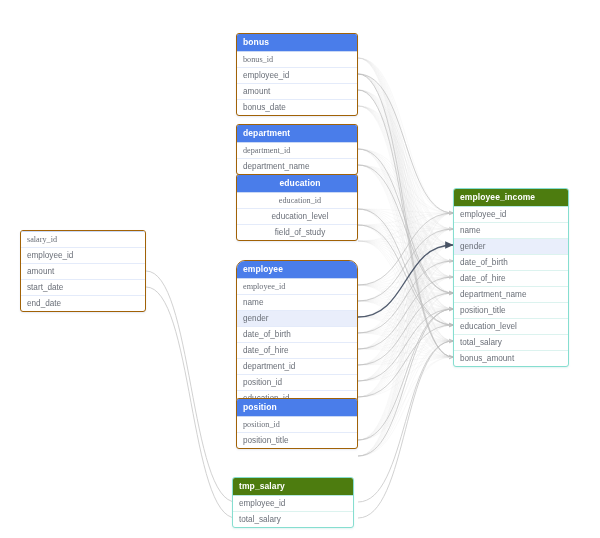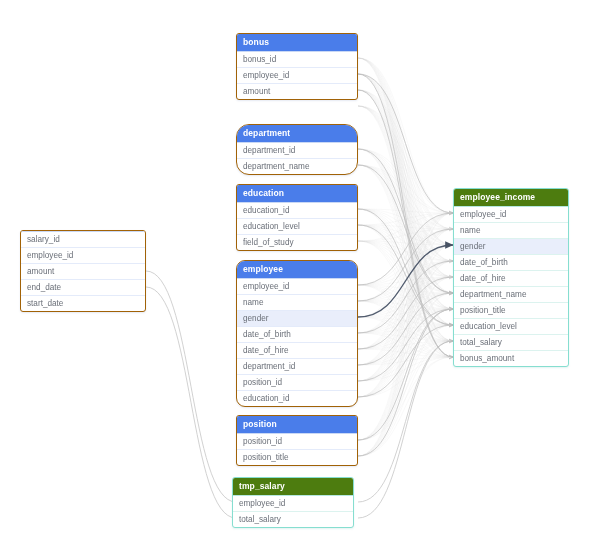--- a/index.html
+++ b/index.html
@@ -70,21 +70,21 @@
     color: #6a6f78;
     white-space: nowrap;
     overflow: hidden;
     background: transparent;
   }
   .tbl-row.highlight {
     background: #e9eefb;
   }
   .blue .tbl-row { border-top: 1px solid #e4ebfa; }
   .teal .tbl-row { border-top: 1px solid #dcf3ef; }
-  .blue .tbl-rows .tbl-row:first-child { border-top: 1px solid #c9d8f5; }
+  .blue .tbl-rows .tbl-row:first-child { border-top: 1px solid #c9d8f5; font-family: Liberation Serif, serif; }
   .teal .tbl-rows .tbl-row:first-child { border-top: 1px solid #b5e8e0; }
 </style>
 </head>
 <body>
 
 <div id="canvas">
   <svg id="edges" viewBox="0 0 600 538">
       <defs>
         <marker id="ah" markerWidth="6" markerHeight="6" refX="5.2" refY="3" orient="auto">
           <path d="M0,0.6 L5.4,3 L0,5.4" fill="none" stroke="#b9b9b9" stroke-width="0.9"></path>
@@ -308,61 +308,62 @@
         <path d="M358,502 C407.4,502 403.6,341 453,341" fill="none" stroke="#bcbcbc" stroke-width="0.85" opacity="0.8" marker-end="url(#ah)"></path>
         <path d="M358,518 C407.4,518 403.6,341 453,341" fill="none" stroke="#bcbcbc" stroke-width="0.85" opacity="0.8" marker-end="url(#ah)"></path>
       </g>
     </svg>
   <div id="nodes">
       <div class="table-node blue" style="left: 20px; top: 230px; width: 126px;">
         <div class="tbl-rows">
           <div class="tbl-row">salary_id</div>
           <div class="tbl-row">employee_id</div>
           <div class="tbl-row">amount</div>
+          <div class="tbl-row">start_date</div>
           <div class="tbl-row">end_date</div>
-          <div class="tbl-row">start_date</div>
         </div>
       </div>
       <div class="table-node blue" style="left: 236px; top: 33px; width: 122px;">
         <div class="tbl-header">bonus</div>
         <div class="tbl-rows">
           <div class="tbl-row">bonus_id</div>
           <div class="tbl-row">employee_id</div>
           <div class="tbl-row">amount</div>
-        </div>
-      </div>
-      <div class="table-node blue" style="left: 236px; top: 124px; width: 122px; border-radius: 13px;">
+          <div class="tbl-row">bonus_date</div>
+        </div>
+      </div>
+      <div class="table-node blue" style="left: 236px; top: 124px; width: 122px;">
         <div class="tbl-header">department</div>
         <div class="tbl-rows">
           <div class="tbl-row">department_id</div>
           <div class="tbl-row">department_name</div>
         </div>
       </div>
-      <div class="table-node blue" style="left: 236px; top: 184px; width: 122px;">
+      <div class="table-node blue" style="left: 236px; top: 174px; width: 122px; text-align: center;">
         <div class="tbl-header">education</div>
         <div class="tbl-rows">
           <div class="tbl-row">education_id</div>
           <div class="tbl-row">education_level</div>
           <div class="tbl-row">field_of_study</div>
         </div>
       </div>
       <div class="table-node blue" style="left: 236px; top: 260px; width: 122px; border-radius: 9px;">
         <div class="tbl-header">employee</div>
         <div class="tbl-rows">
           <div class="tbl-row">employee_id</div>
           <div class="tbl-row">name</div>
           <div class="tbl-row highlight">gender</div>
           <div class="tbl-row">date_of_birth</div>
           <div class="tbl-row">date_of_hire</div>
           <div class="tbl-row">department_id</div>
           <div class="tbl-row">position_id</div>
           <div class="tbl-row">education_id</div>
         </div>
       </div>
-      <div class="table-node blue" style="left: 236px; top: 415px; width: 122px;">
+      <div class="table-node blue" style="left: 236px; top: 398px; width: 122px;">
         <div class="tbl-header">position</div>
         <div class="tbl-rows">
           <div class="tbl-row">position_id</div>
           <div class="tbl-row">position_title</div>
         </div>
       </div>
       <div class="table-node teal" style="left: 232px; top: 477px; width: 122px;">
         <div class="tbl-header">tmp_salary</div>
         <div class="tbl-rows">
           <div class="tbl-row">employee_id</div>

